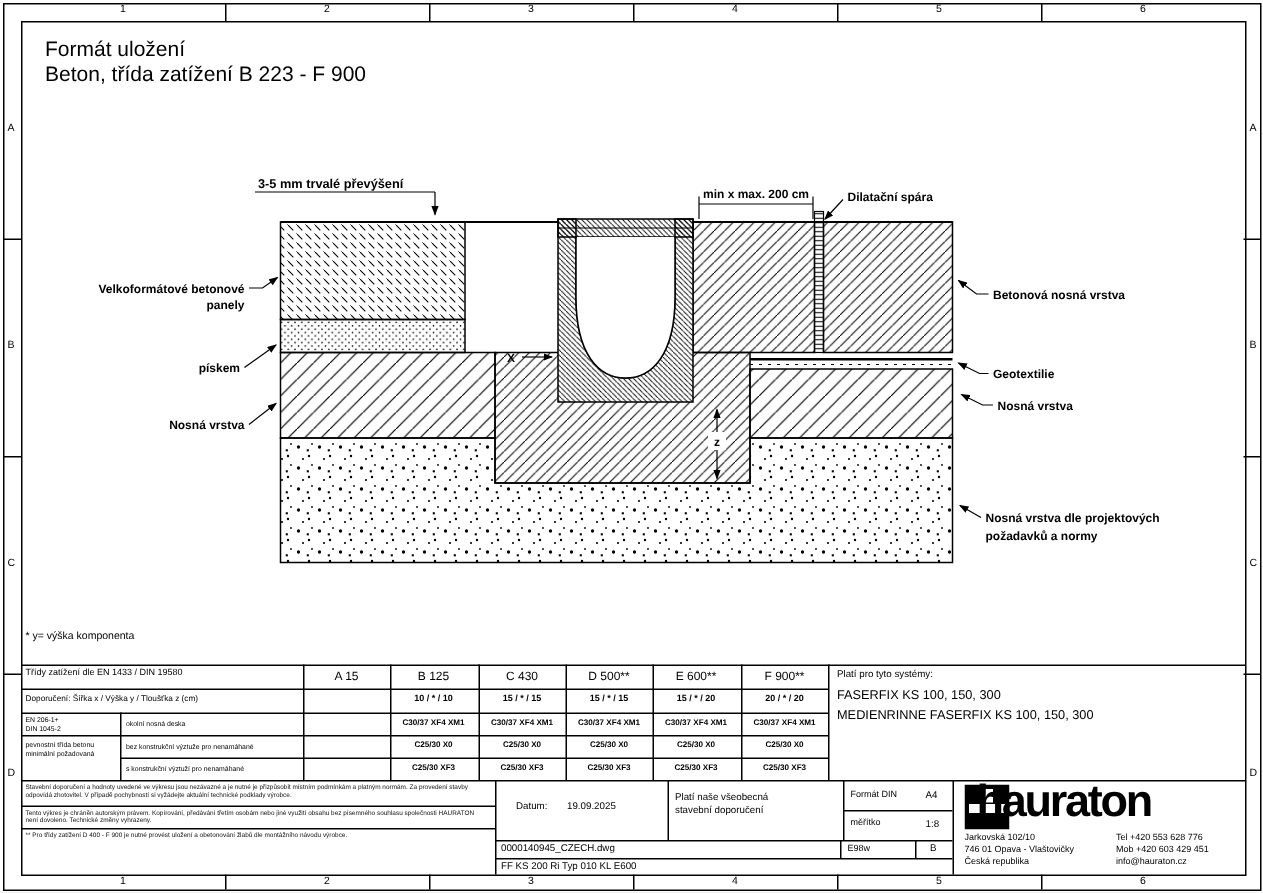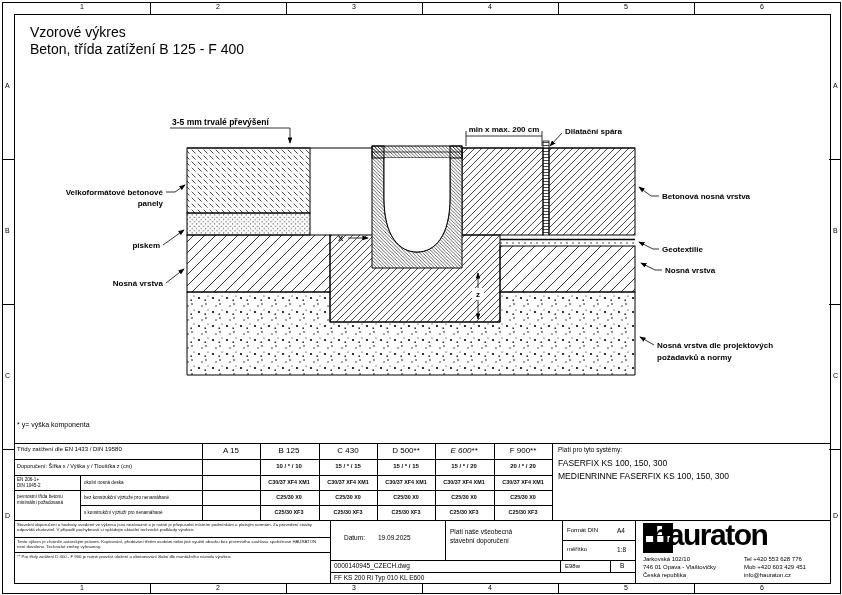--- a/index.html
+++ b/index.html
@@ -57,22 +57,22 @@
   <span class="ruler c" style="left:762px;top:584px;">6</span>
   <span class="ruler" style="left:5px;top:82px;">A</span>
   <span class="ruler" style="left:5px;top:227px;">B</span>
   <span class="ruler" style="left:5px;top:372px;">C</span>
   <span class="ruler" style="left:5px;top:512px;">D</span>
   <span class="ruler" style="left:833px;top:82px;">A</span>
   <span class="ruler" style="left:833px;top:227px;">B</span>
   <span class="ruler" style="left:833px;top:372px;">C</span>
   <span class="ruler" style="left:833px;top:512px;">D</span>
 
-  <span class="t" style="left:30px;top:24px;font-size:14px;">Vzorové výkres</span>
-  <span class="t" style="left:30px;top:41px;font-size:14px;">Beton, třída zatížení B 125  - F 400</span>
+  <span class="t" style="left:30px;top:24px;font-size:14px;">Formát uložení</span>
+  <span class="t" style="left:30px;top:41px;font-size:14px;">Beton, třída zatížení B 223  - F 900</span>
 
   <span class="t" style="left:17px;top:421px;font-size:7px;">* y= výška komponenta</span>
 
   <svg class="abs" style="left:0;top:0;" width="842" height="443" viewBox="0 0 842 443">
     <defs>
       <pattern id="pPanel" width="6" height="6" patternUnits="userSpaceOnUse">
         <path d="M0,0 L6,6" stroke="#000" stroke-width="0.7" stroke-dasharray="5 3"></path>
       </pattern>
       <pattern id="pConc" width="7" height="7" patternUnits="userSpaceOnUse">
         <path d="M0,7 L7,0" stroke="#000" stroke-width="0.7"></path>
@@ -191,21 +191,21 @@
   <div class="vl" style="left:562px;top:520px;height:40px;"></div>
   <div class="vl" style="left:635px;top:520px;height:63px;"></div>
   <div class="vl" style="left:560px;top:560px;height:12px;"></div>
   <div class="vl" style="left:610px;top:560px;height:12px;"></div>
 
   <span class="t" style="left:17px;top:446px;font-size:6px;">Třídy zatížení dle EN 1433 / DIN 19580</span>
   <span class="t c" style="left:231px;top:446px;font-size:8px;">A 15</span>
   <span class="t c" style="left:289px;top:446px;font-size:8px;">B 125</span>
   <span class="t c" style="left:348px;top:446px;font-size:8px;">C 430</span>
   <span class="t c" style="left:406px;top:446px;font-size:8px;">D 500**</span>
-  <span class="t c" style="left:464px;top:446px;font-size:8px;font-style:italic;">E 600**</span>
+  <span class="t c" style="left:464px;top:446px;font-size:8px;">E 600**</span>
   <span class="t c" style="left:523px;top:446px;font-size:8px;">F 900**</span>
 
   <span class="t" style="left:17px;top:463px;font-size:5.5px;">Doporučení:  Šířka x / Výška y / Tloušťka z (cm)</span>
   <span class="t c b" style="left:231px;top:463px;font-size:6px;"></span>
   <span class="t c b" style="left:289px;top:463px;font-size:6px;">10 / * / 10</span>
   <span class="t c b" style="left:348px;top:463px;font-size:6px;">15 / * / 15</span>
   <span class="t c b" style="left:406px;top:463px;font-size:6px;">15 / * / 15</span>
   <span class="t c b" style="left:464px;top:463px;font-size:6px;">15 / * / 20</span>
   <span class="t c b" style="left:523px;top:463px;font-size:6px;">20 / * / 20</span>
 

